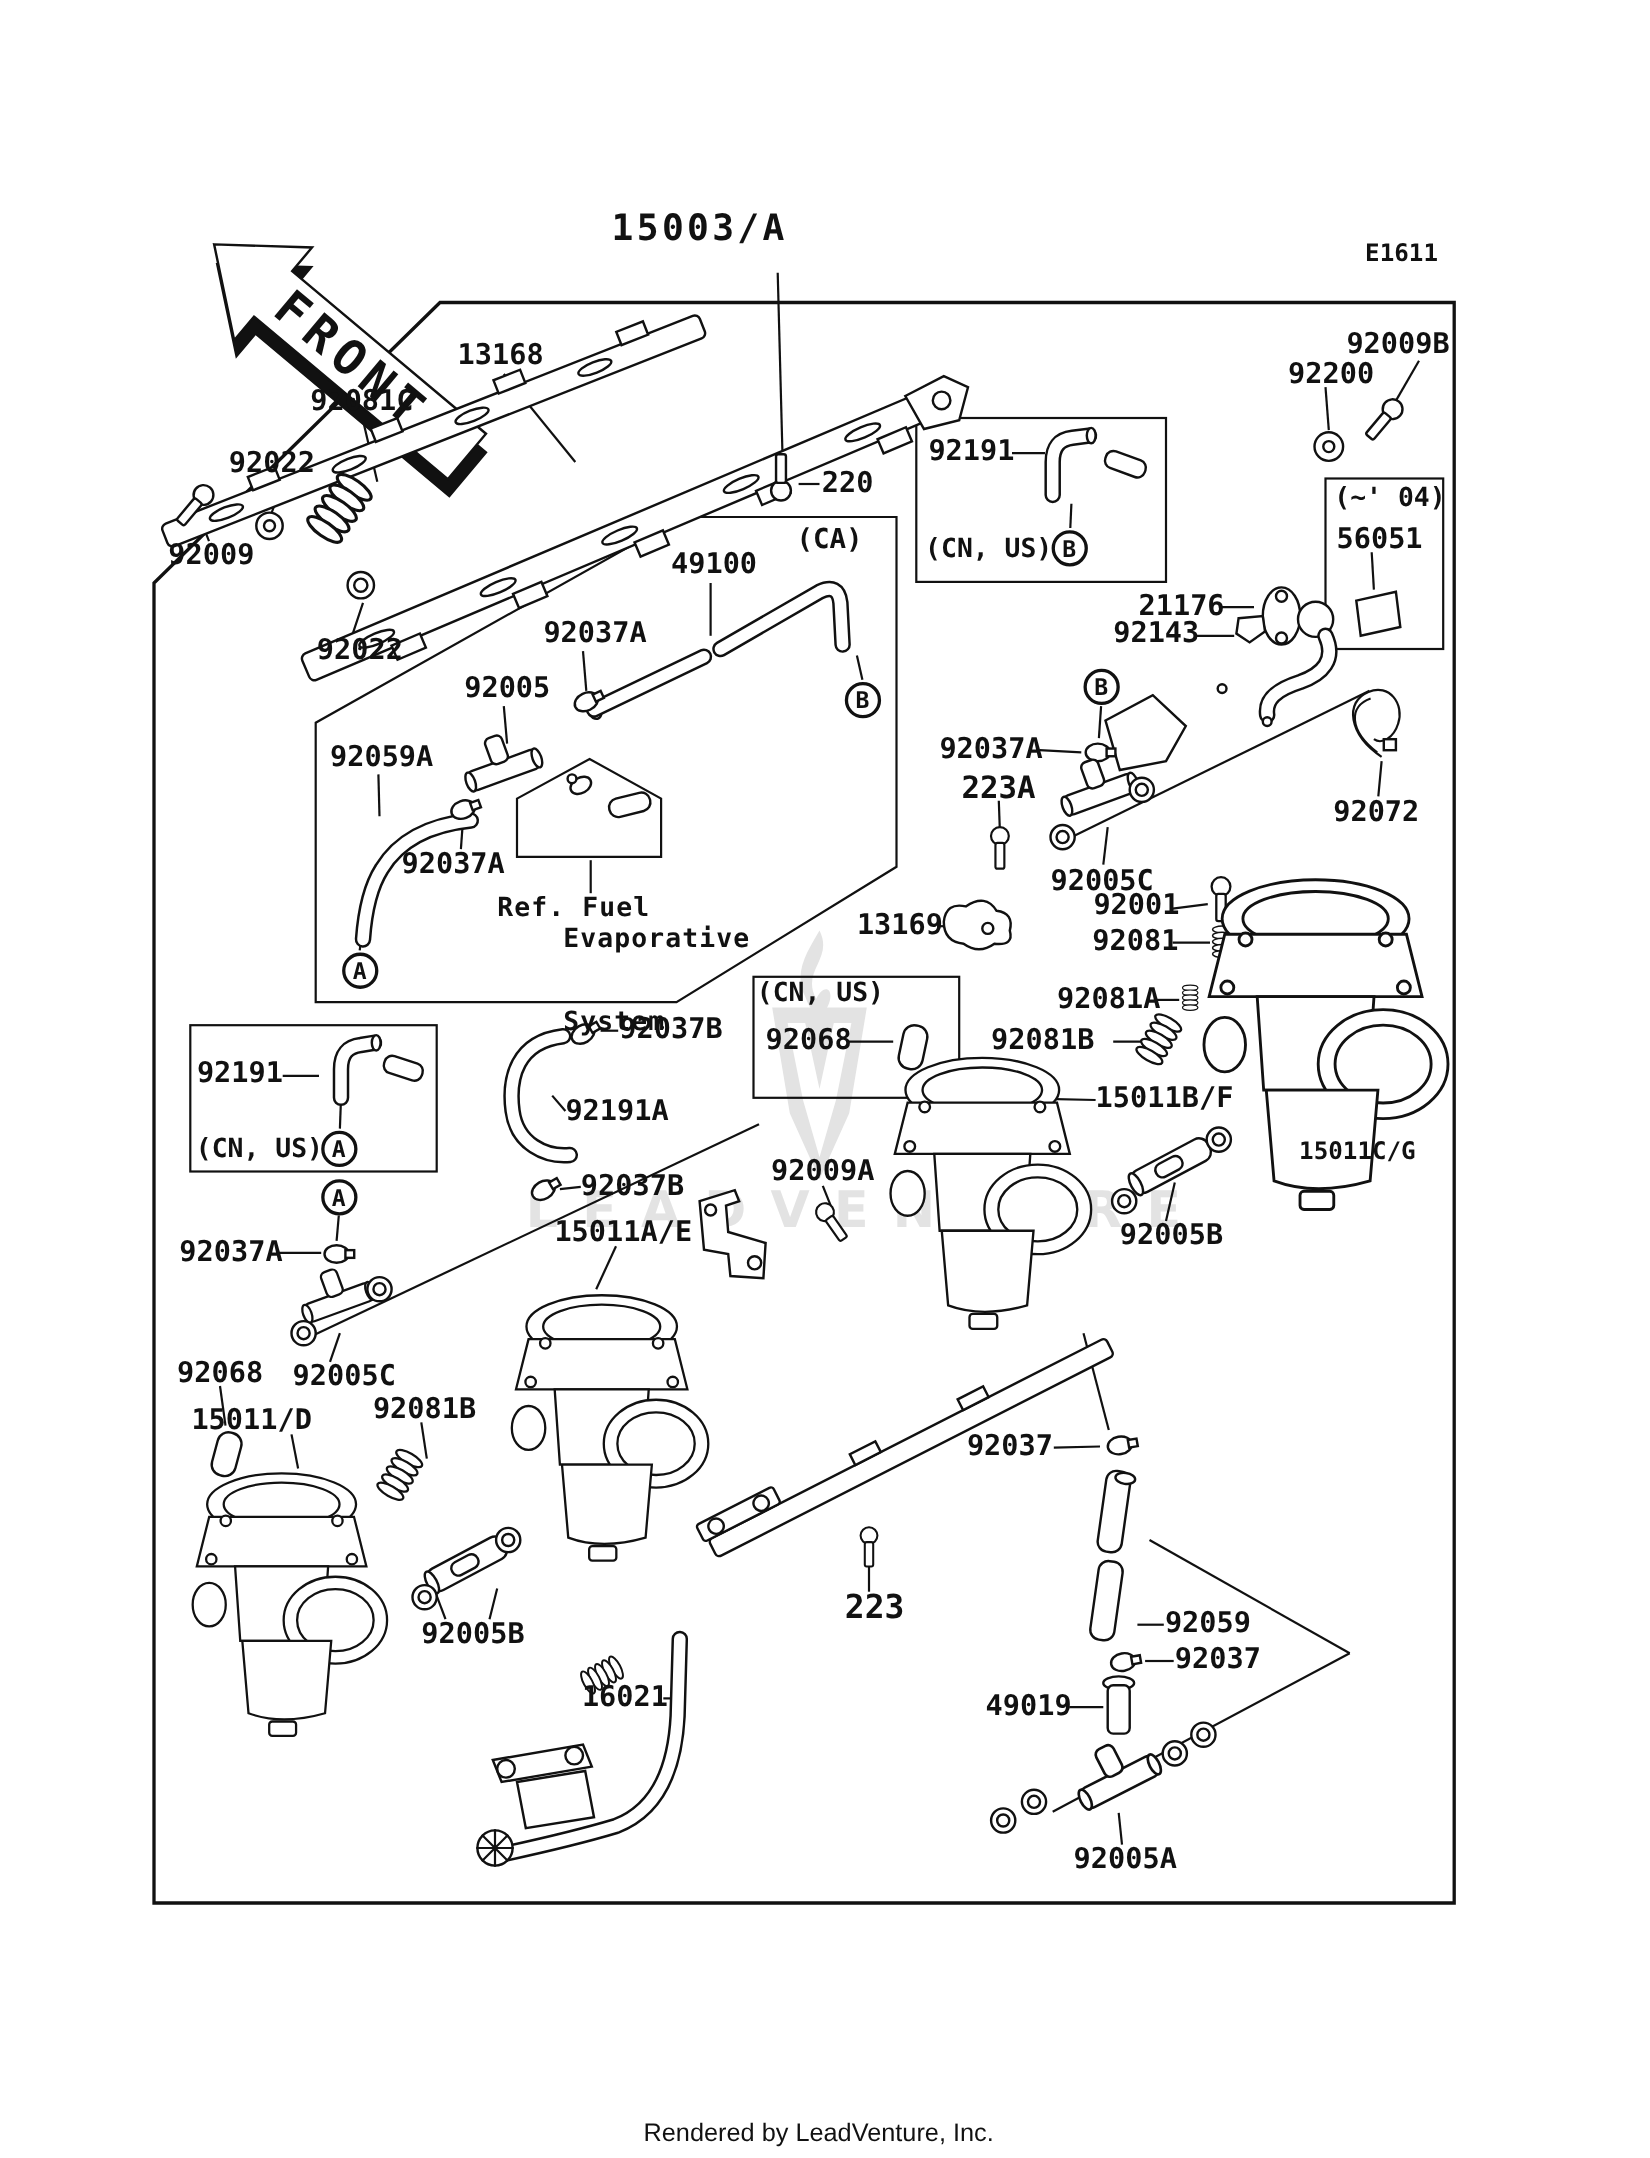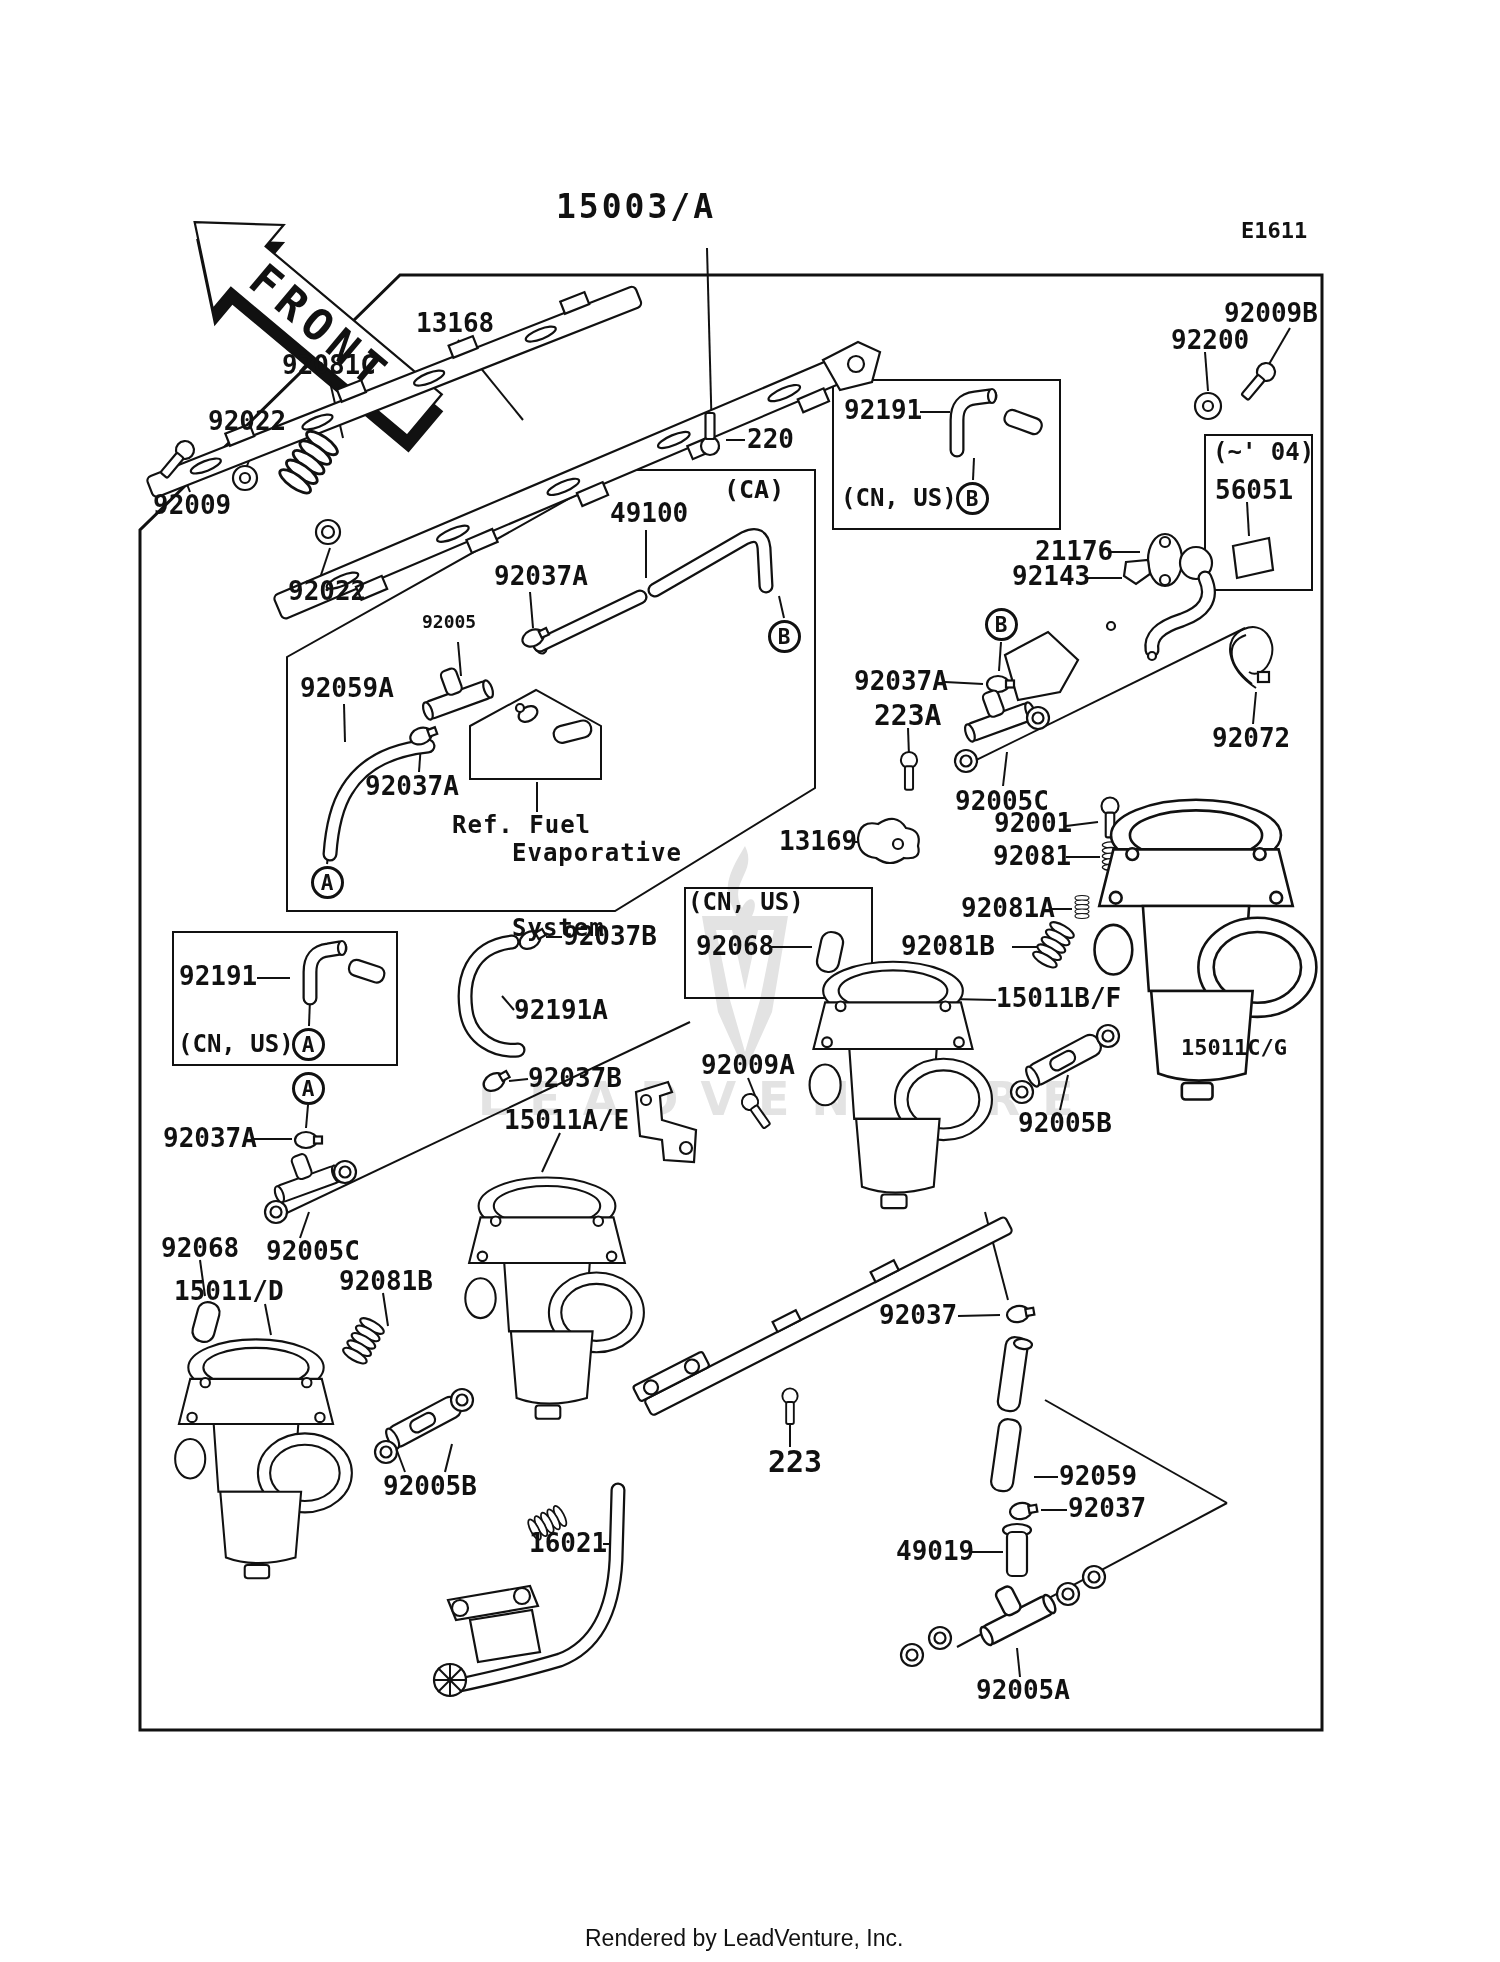--- a/index.html
+++ b/index.html
@@ -475,21 +475,21 @@
       <div class="plbl" style="left: 556px; top: 190px; font-size: 33px; letter-spacing: 3px;">15003/A</div>
       <div class="plbl" style="left: 416px; top: 310px; font-size: 26px;">13168</div>
       <div class="plbl" style="left: 282px; top: 352px; font-size: 26px;">92081C</div>
       <div class="plbl" style="left: 208px; top: 408px; font-size: 26px;">92022</div>
       <div class="plbl" style="left: 153px; top: 492px; font-size: 26px;">92009</div>
       <div class="plbl" style="left: 288px; top: 578px; font-size: 26px;">92022</div>
       <div class="plbl" style="left: 747px; top: 426px; font-size: 26px;">220</div>
       <div class="plbl" style="left: 610px; top: 500px; font-size: 26px;">49100</div>
       <div class="plbl" style="left: 724px; top: 477px; font-size: 25px;">(CA)</div>
       <div class="plbl" style="left: 494px; top: 563px; font-size: 26px;">92037A</div>
-      <div class="plbl" style="left: 422px; top: 613px; font-size: 18px;">92005</div>
+      <div class="plbl" style="left: 422px; top: 613px; font-size: 26px;">92005</div>
       <div class="plbl" style="left: 300px; top: 675px; font-size: 26px;">92059A</div>
       <div class="plbl" style="left: 365px; top: 773px; font-size: 26px;">92037A</div>
       <div class="plbl" style="left: 452px; top: 813px; font-size: 24px; letter-spacing: 1px;">Ref. Fuel</div>
       <div class="plbl" style="left: 512px; top: 841px; font-size: 24px; letter-spacing: 1px;">Evaporative</div>
       <div class="plbl" style="left: 512px; top: 916px; font-size: 24px; letter-spacing: 1px;">System</div>
       <div class="plbl" style="left: 844px; top: 397px; font-size: 26px;">92191</div>
       <div class="plbl" style="left: 841px; top: 486px; font-size: 24px;">(CN, US)</div>
       <div class="plbl" style="left: 1224px; top: 300px; font-size: 26px;">92009B</div>
       <div class="plbl" style="left: 1171px; top: 327px; font-size: 26px;">92200</div>
       <div class="plbl" style="left: 1213px; top: 440px; font-size: 24px;">(~' 04)</div>

